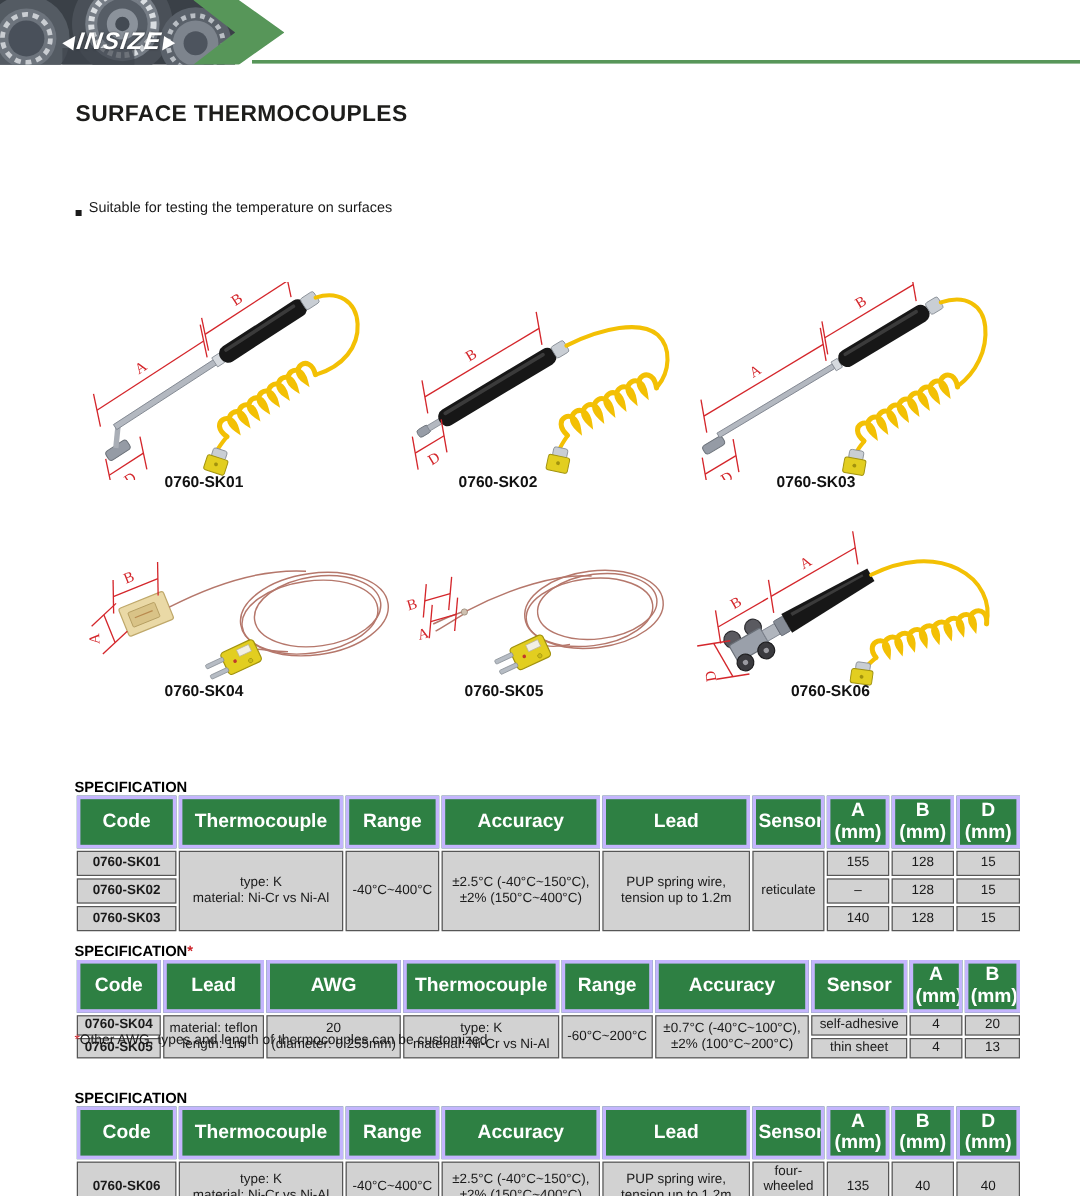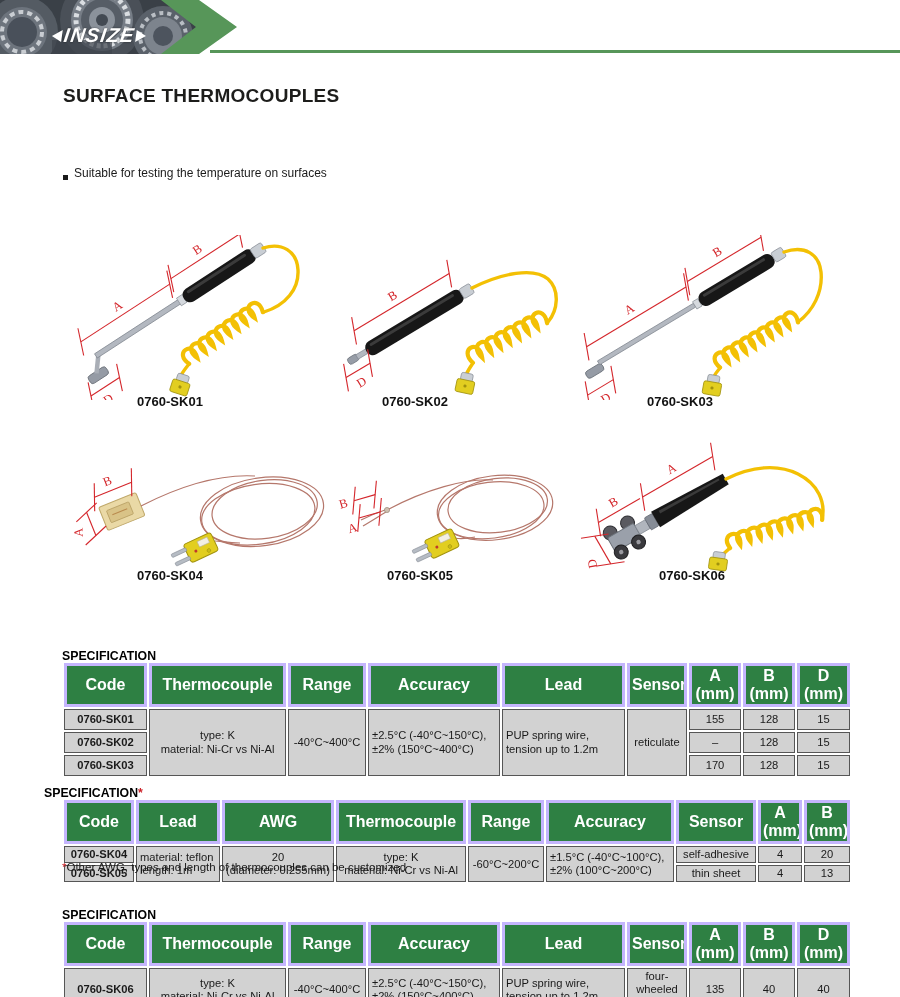--- a/index.html
+++ b/index.html
@@ -30,21 +30,21 @@
   .footnote{position:absolute;font-size:11.5px;color:#1a1a1a;}
 
   table.spec{position:absolute;border-collapse:separate;border-spacing:2px;table-layout:fixed;
     background:#fff;font-family:"Liberation Sans",sans-serif;}
   table.spec th{background:#2e8043;color:#fff;font-size:16px;font-weight:bold;
     border:3px solid #c4b5fd;padding:1px 2px;overflow:hidden;}
   table.spec td{background:#d2d2d2;font-size:11.2px;border:1px solid #565656;
     text-align:center;vertical-align:middle;padding:1px 3px;line-height:1.18;overflow:hidden;}
   table.spec td.code{font-weight:bold;}
   table.spec td.pre{white-space:pre-line;}
-  table.spec td.left{text-align:left;}
+  table.spec td.left{text-align:center;}
   tr.h17{height:17px;} tr.h21{height:21px;} tr.h32{height:32px;}
 
   
   .dimline{stroke:#d4262b;stroke-width:1.1;}
   .dimtxt{font:12.5px "Liberation Serif",serif;fill:#d4262b;text-anchor:middle;}
   .cable{stroke:#f3c004;fill:none;stroke-linecap:round;}
   .thinwire{stroke:#b5776b;fill:none;stroke-width:1.2;}
 </style>
 </head>
 <body>
@@ -339,28 +339,28 @@
       <td>15</td>
     </tr>
     <tr class="h21">
       <td class="code">0760-SK02</td>
       <td>–</td>
       <td>128</td>
       <td>15</td>
     </tr>
     <tr class="h21">
       <td class="code">0760-SK03</td>
-      <td>170</td>
+      <td>140</td>
       <td>128</td>
       <td>15</td>
     </tr>
   </tbody>
     </table>
 
-  <div class="spec-label" style="left:44px;top:786px">
+  <div class="spec-label" style="left:62px;top:786px">
     <span>SPECIFICATION</span><span class="star">*</span>
   </div>
   <table class="spec" style="left:62px;top:798px;width:790px">
     <colgroup>
       <col style="width:70px">
         <col style="width:84px">
         <col style="width:112px">
         <col style="width:130px">
       <col style="width:76px">
         <col style="width:128px">
@@ -382,21 +382,21 @@
     </tr>
     <tr class="h17">
       <td class="code">0760-SK04</td>
       <td class="pre left" rowspan="2">material: teflon
 length: 1m</td>
       <td class="pre" rowspan="2">20
 (diameter: 0.255mm)</td>
       <td class="pre" rowspan="2">type: K
 material: Ni-Cr vs Ni-Al</td>
       <td rowspan="2">-60°C~200°C</td>
-      <td class="pre left" rowspan="2">±1.5°C (-40°C~100°C),
+      <td class="pre left" rowspan="2">±0.7°C (-40°C~100°C),
 ±2% (100°C~200°C)</td>
       <td>self-adhesive</td>
       <td>4</td>
       <td>20</td>
     </tr>
     <tr class="h17">
       <td class="code">0760-SK05</td>
       <td>thin sheet</td>
       <td>4</td>
       <td>13</td>

